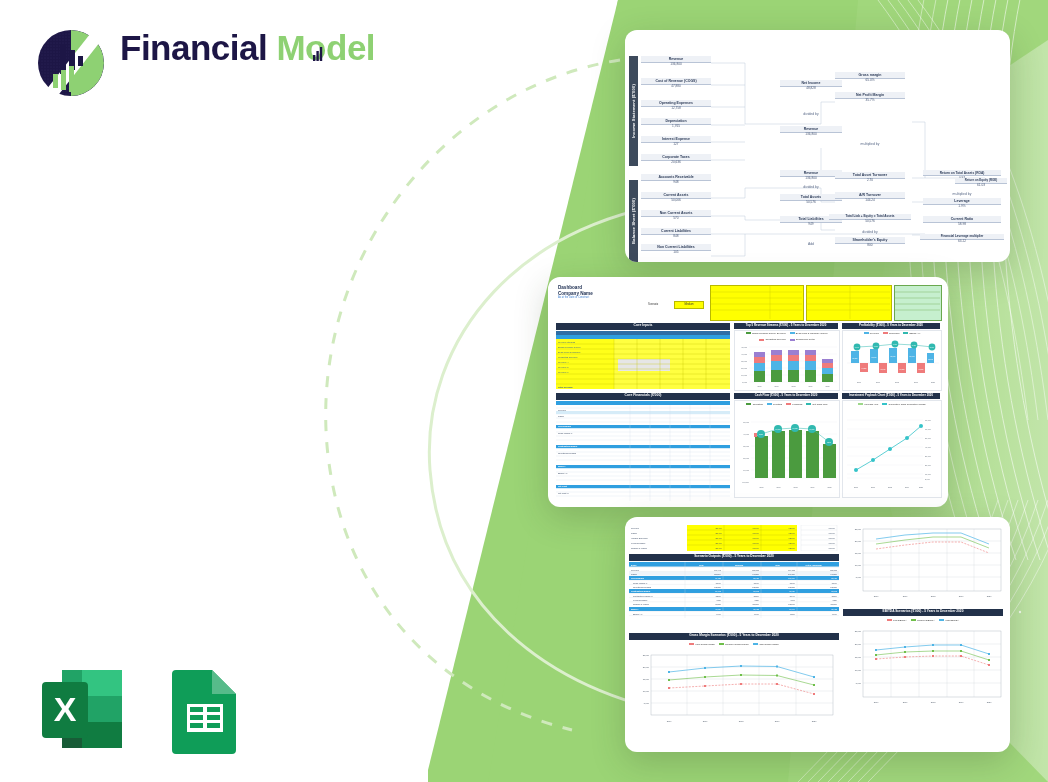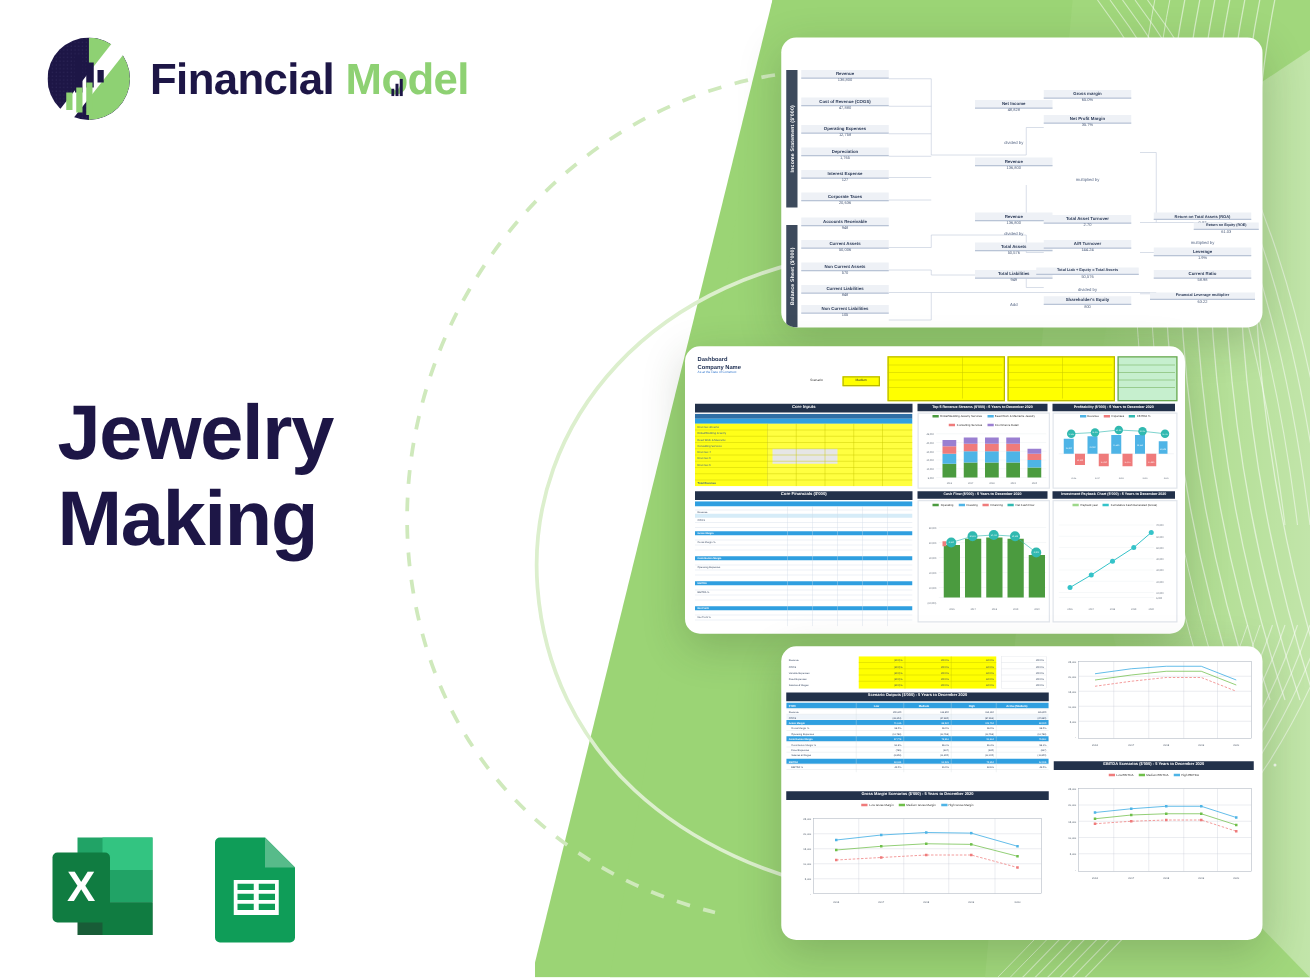--- a/index.html
+++ b/index.html
@@ -12,21 +12,21 @@
   }
   .stage{position:absolute;left:0;top:0;width:1048px;height:782px;overflow:hidden;}
 
   
   .bg-green{position:absolute;right:0;top:0;width:620px;height:782px;overflow:hidden;}
   .bg-green svg{position:absolute;left:0;top:0;}
 
   
   .left{position:absolute;left:0;top:0;width:470px;height:782px;}
 
-  .logo-wrap{position:absolute;left:38px;top:30px;display:flex;align-items:center;}
+  .logo-wrap{position:absolute;left:38px;top:30px;display:flex;align-items:flex-start;}
   .logo-mark{width:66px;height:66px;position:relative;flex:none;}
   .logo-text{margin-left:16px;font-size:35px;font-weight:700;letter-spacing:-0.5px;line-height:1;white-space:nowrap;}
   .lt-dark{color:#1d1646;}
   .lt-green{color:#8ed173;}
   .lt-o{position:relative;display:inline-block;}
   .lt-o .obars{position:absolute;right:3px;bottom:4px;width:10px;height:14px;}
 
   .headline{position:absolute;left:46px;top:312px;color:#1d1646;
     font-size:62px;font-weight:700;line-height:1.12;letter-spacing:-1px;}
 
@@ -178,24 +178,20 @@
       </div>
       <div class="logo-text">
         <span class="lt-dark">Financial</span><span>&nbsp;</span><span class="lt-green">M</span><span class="lt-green lt-o"><span>o</span><svg class="obars" viewBox="0 0 10 14">
             <rect x="0" y="8" width="2.4" height="6" fill="#1d1646"></rect>
             <rect x="3.4" y="4" width="2.4" height="10" fill="#1d1646"></rect>
             <rect x="6.8" y="0" width="2.4" height="14" fill="#1d1646"></rect>
           </svg></span><span class="lt-green">del</span>
       </div>
     </div>
 
-    <div class="headline">
-      <div>Jewelry</div>
-      <div>Making</div>
-    </div>
 
     <div class="apps">
       <div class="app-ico">
         <svg width="92" height="92" viewBox="0 0 92 92">
           <rect x="26" y="6" width="60" height="26" fill="#21a366"></rect>
           <rect x="26" y="32" width="60" height="26" fill="#107c41"></rect>
           <rect x="26" y="58" width="60" height="26" fill="#185c37"></rect>
           <rect x="46" y="6" width="40" height="26" fill="#33c481"></rect>
           <rect x="46" y="32" width="40" height="26" fill="#21a366"></rect>
           <rect x="46" y="58" width="40" height="26" fill="#107c41"></rect>

